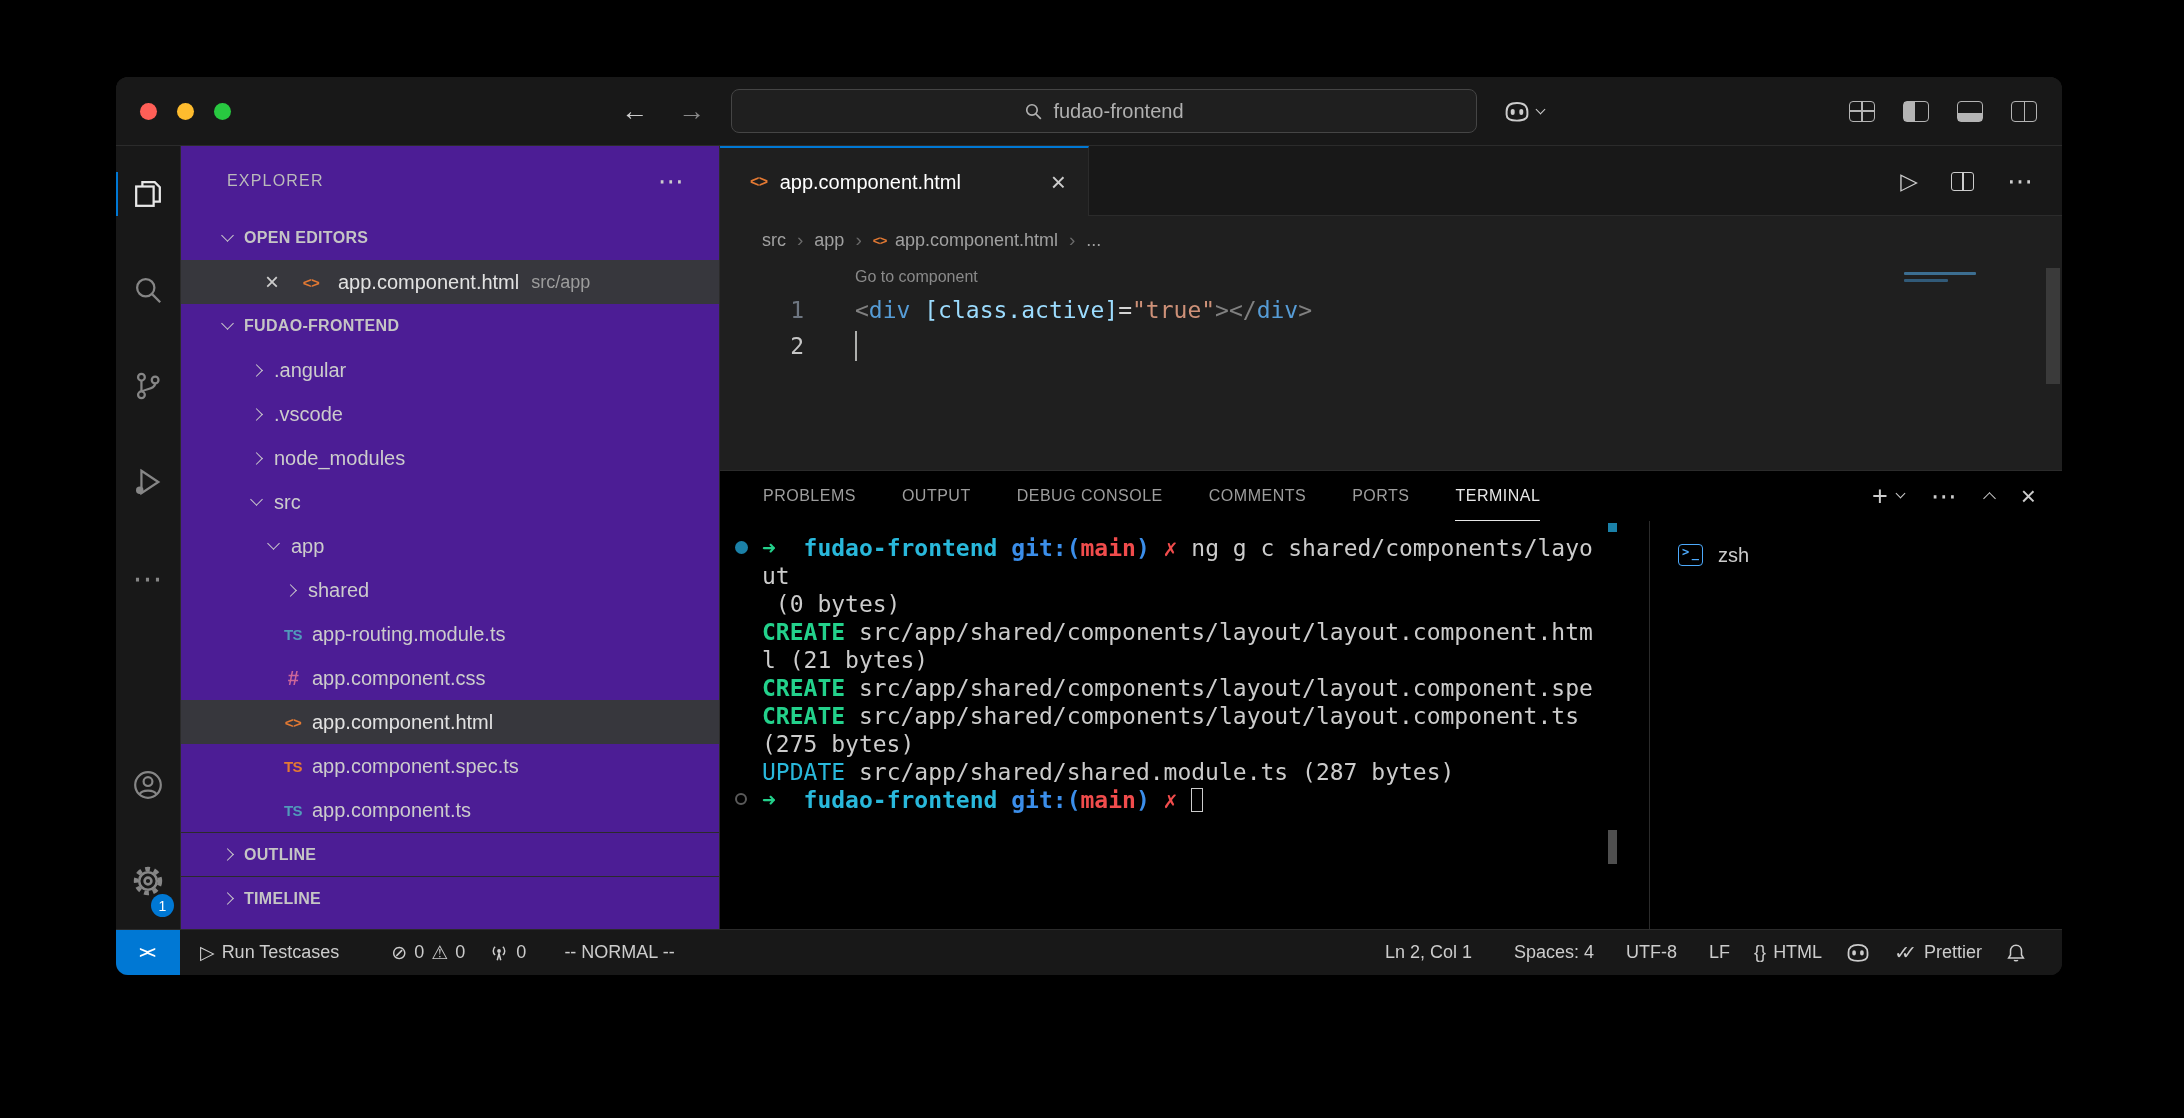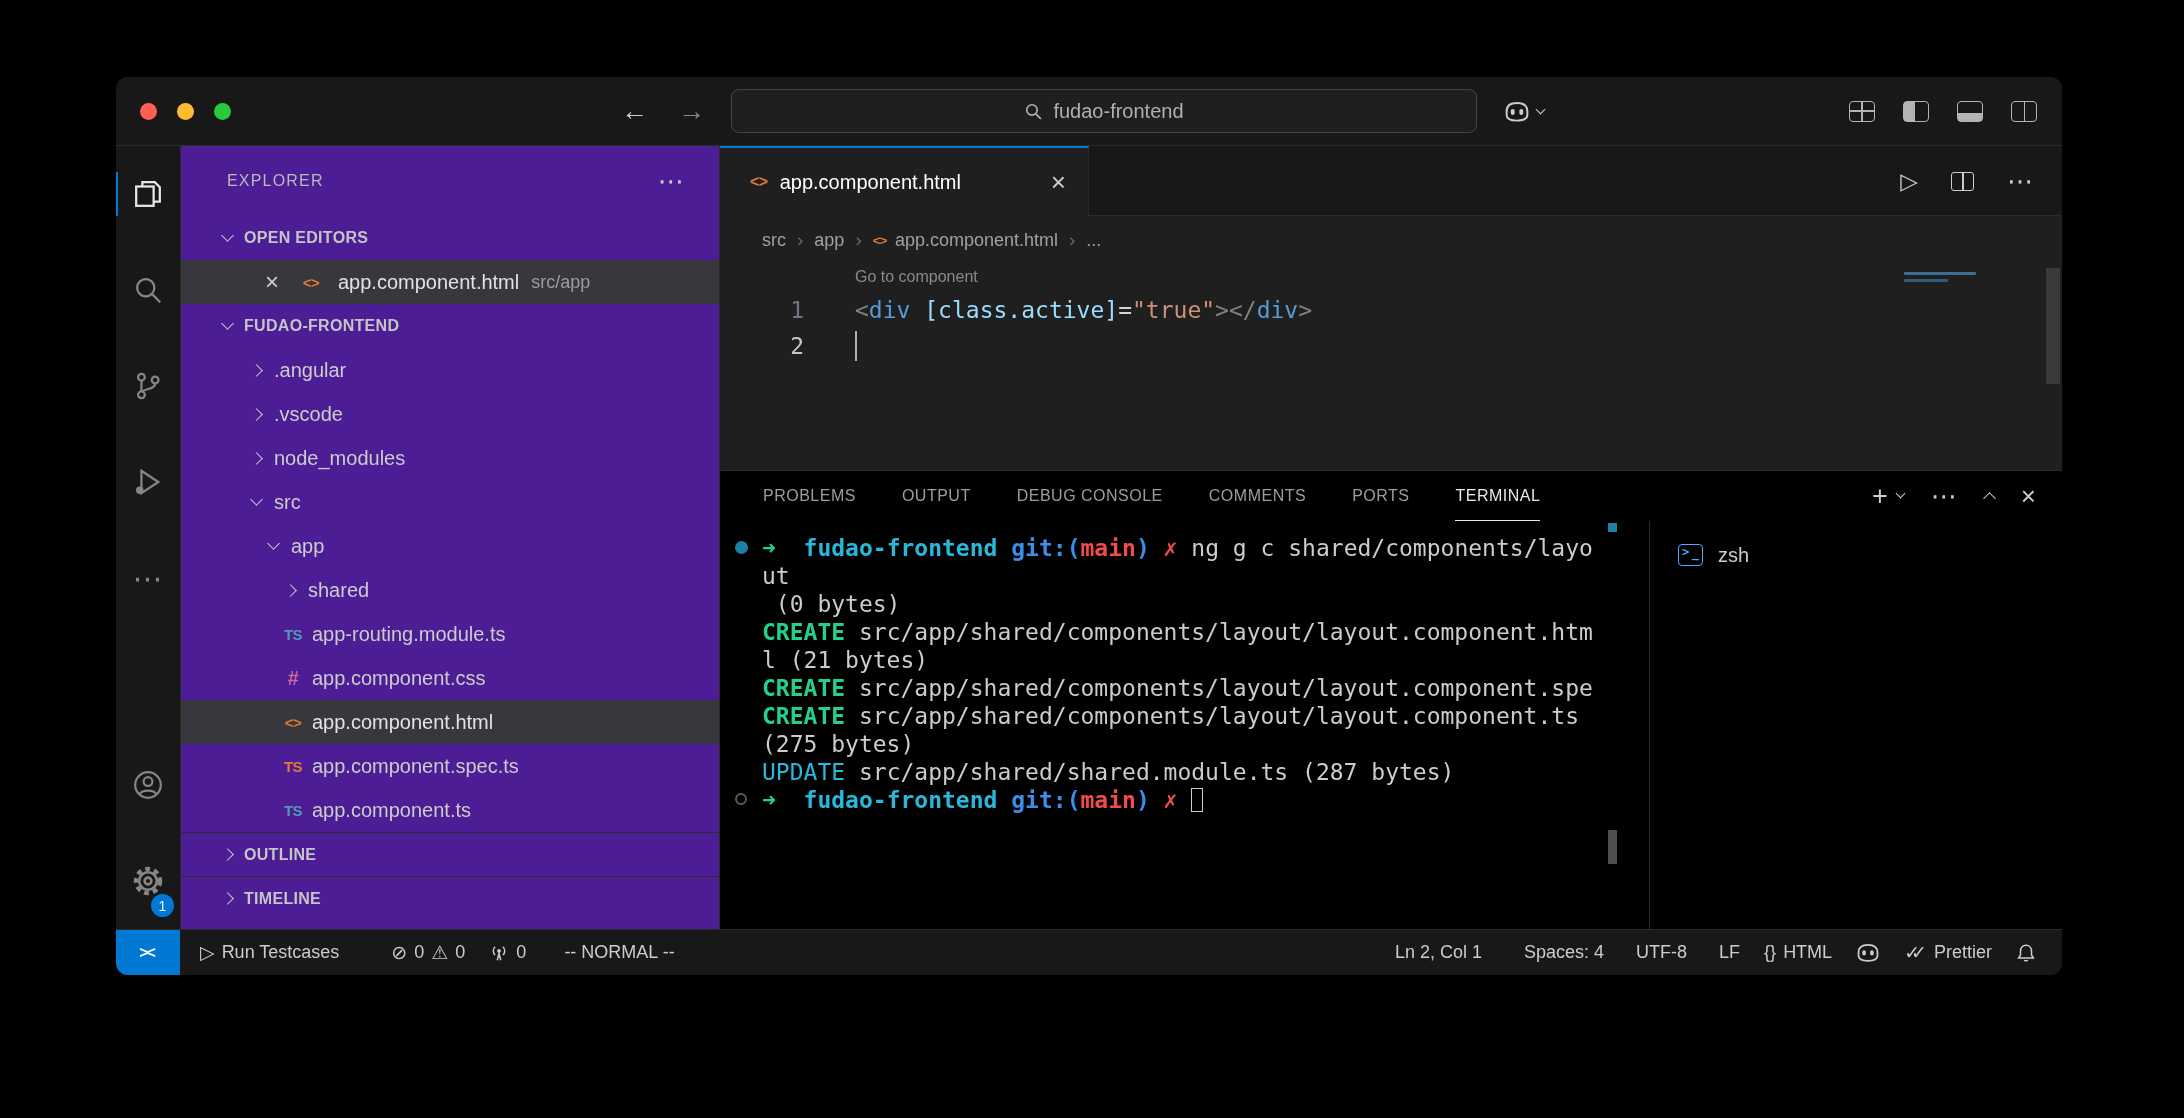--- a/index.html
+++ b/index.html
@@ -134,21 +134,21 @@
   .term-icon::after { content:"_"; position:absolute; right:3px; top:1px; font-size:12px; font-weight:700; }
   .term-icon.blue { color:#4daafc; }
 
   
   .statusbar { height:46px; flex:none; background:#181818; border-top:1px solid #2b2b2b; display:flex; align-items:center;
                color:#cccccc; font-size:18px; }
   .sb-remote { width:64px; height:100%; flex:none; background:#0078d4; color:#fff; display:flex; align-items:center;
                justify-content:center; font-size:16px; font-weight:700; letter-spacing:-2px; padding-right:3px; }
   .sb-item { display:flex; align-items:center; gap:7px; padding:0 12px; height:100%; }
   .sb-icon { font-size:19px; }
-  .sb-right { margin-left:auto; display:flex; align-items:center; height:100%; padding-right:14px; }
+  .sb-right { margin-left:auto; display:flex; align-items:center; height:100%; padding-right:24px; }
   .dblcheck { letter-spacing:-9px; padding-right:9px; font-size:19px; }
   svg.ic { display:block; }
 </style>
 </head>
 <body>
 
 <div class="stage">
   <div class="window">
 
     <div class="titlebar">

